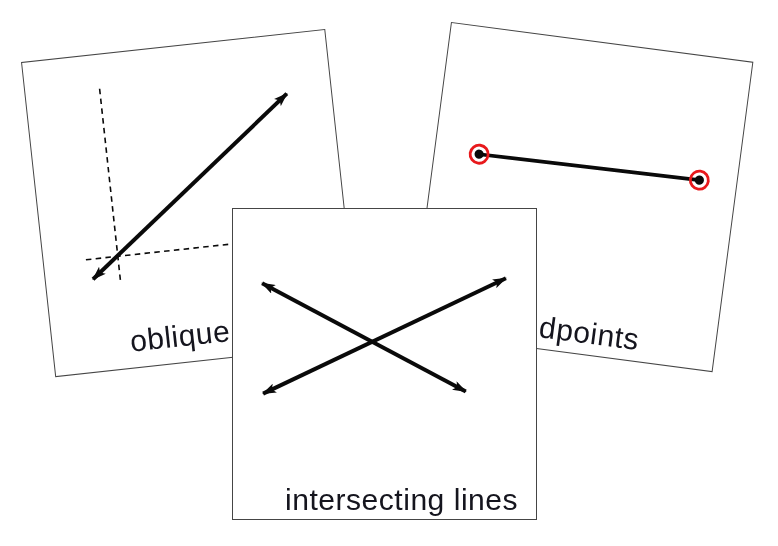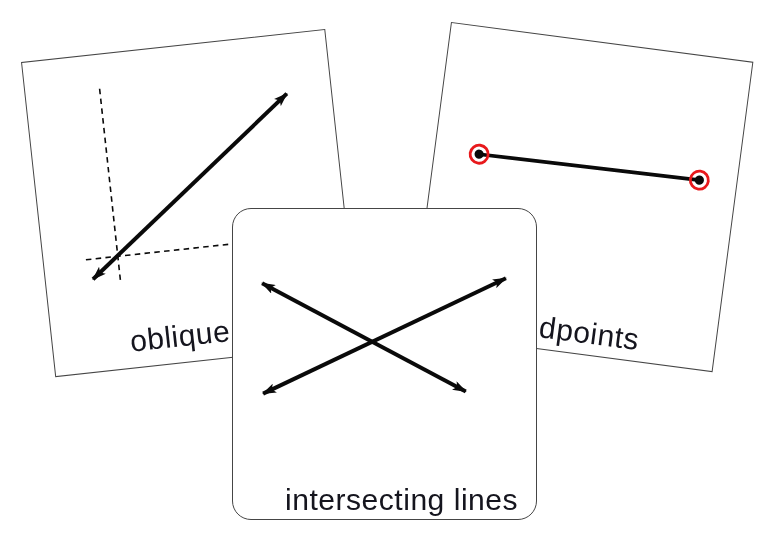--- a/index.html
+++ b/index.html
@@ -32,21 +32,20 @@
     left: 451px; top: 22px;
     width: 305px; height: 313px;
     transform: rotate(7.5deg);
     transform-origin: 0 0;
     z-index: 1;
   }
   #card-intersecting {
     left: 232px; top: 208px;
     width: 305px; height: 312px;
     z-index: 2;
-    border-radius: 19px;
   }
   .card svg { display: block; width: 100%; height: 100%; }
   svg text {
     fill: var(--ink, #15151e);
     font-family: "Liberation Sans", "DejaVu Sans", sans-serif;
     font-size: 30px;
     letter-spacing: 0.5px;
   }
   .solid-line {
     stroke: var(--line, #000);

